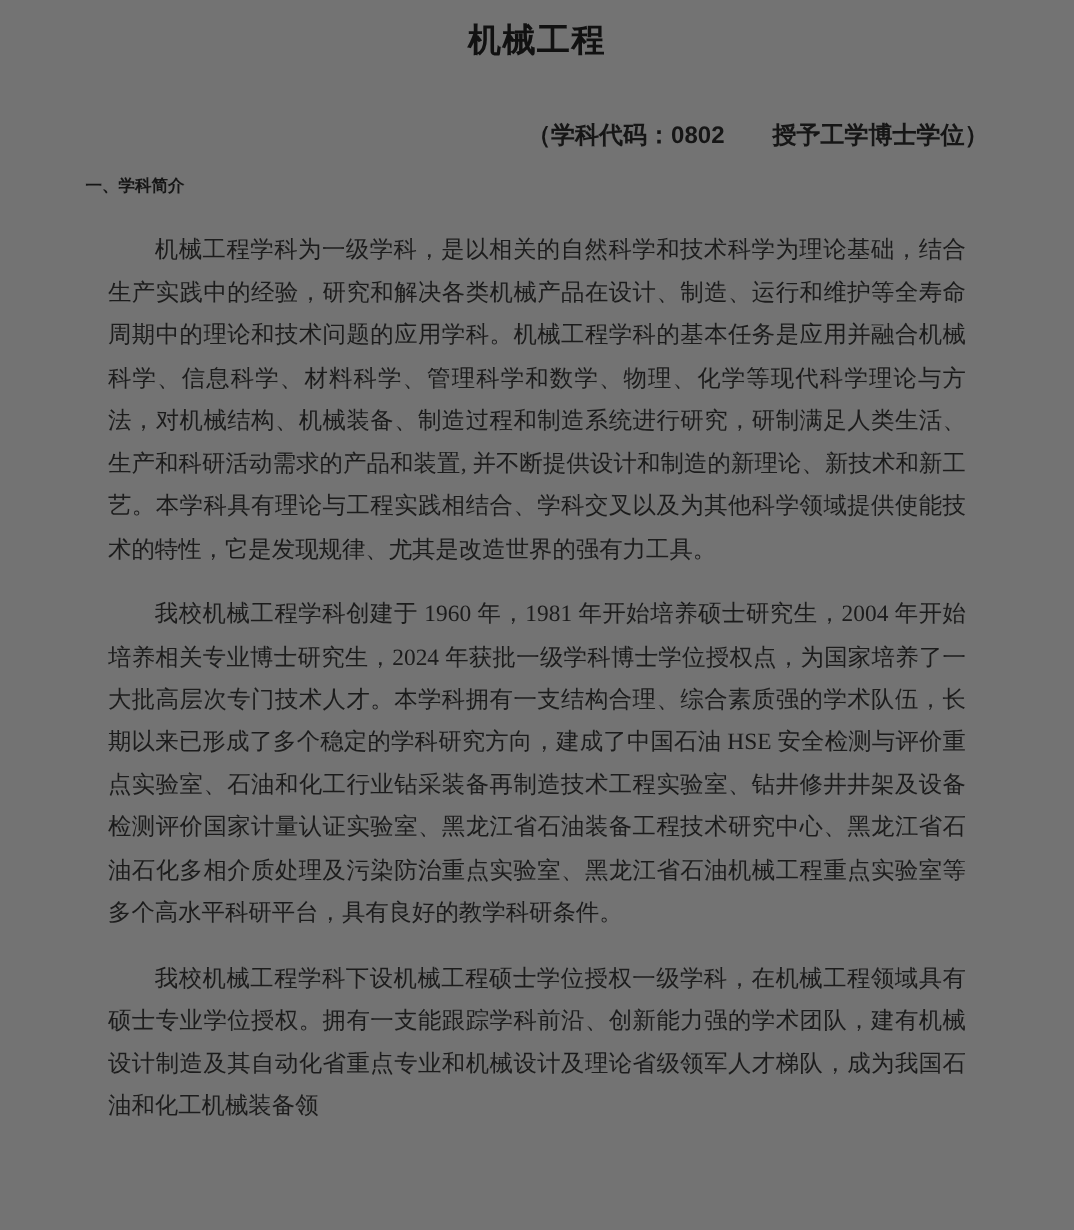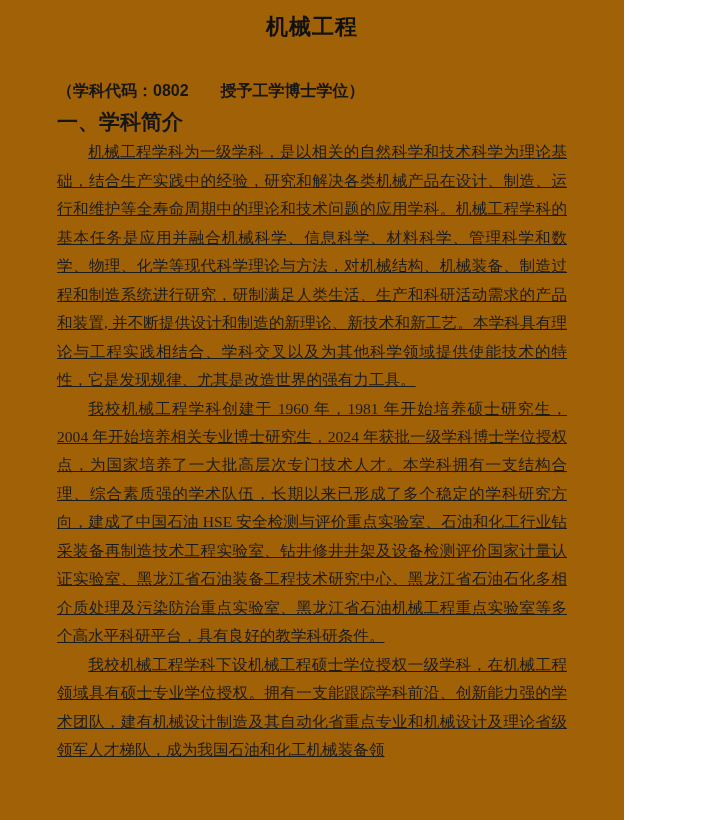--- a/index.html
+++ b/index.html
@@ -9,64 +9,63 @@
   }
   body {
     width: 716px;
     height: 820px;
     overflow: hidden;
     color: #1c1c1c;
     font-family: "Liberation Serif", "DejaVu Serif", serif;
   }
   .page {
     box-sizing: border-box;
-    width: 624px;
+    width: 716px;
     height: 820px;
     padding: 0 57px;
-    background: #a16207;
+    background: #737373;
   }
   .doc-title {
     margin: 0;
     padding-top: 12px;
     text-align: center;
     font-family: "Liberation Sans", "DejaVu Sans", sans-serif;
     font-weight: bold;
     font-size: 22px;
     line-height: 30px;
     letter-spacing: 1px;
     color: #111111;
   }
   .doc-subtitle {
     margin: 38px 0 0 0;
-    text-align: left;
+    text-align: right;
     font-family: "Liberation Sans", "DejaVu Sans", sans-serif;
     font-weight: bold;
     font-size: 16px;
     line-height: 22px;
     color: #161616;
     white-space: pre;
   }
   .section-heading {
     margin: 8px 0 0 0;
-    font-family: Liberation Mono, monospace;
+    font-family: Liberation Sans, sans-serif;
     font-weight: bold;
-    font-size: 21px;
+    font-size: 11px;
     line-height: 28.45px;
     color: #161616;
   }
   .doc-body {
     font-size: 15.6px;
     line-height: 28.45px;
     text-align: justify;
     color: #1c1c1c;
   }
   .doc-body p {
-    margin: 0;
+    margin: 15px;
     text-indent: 2em;
-    text-decoration: underline;
   }
 </style>
 </head>
 <body>
 
 <div class="page">
 
   <h1 class="doc-title">机械工程</h1>
 
   <div class="doc-subtitle">（学科代码：0802　　授予工学博士学位）</div>

